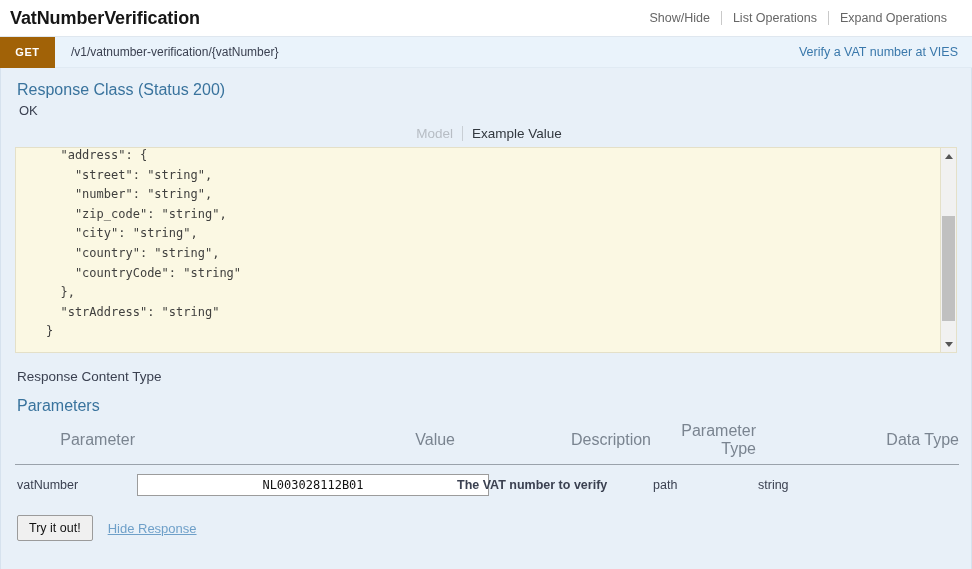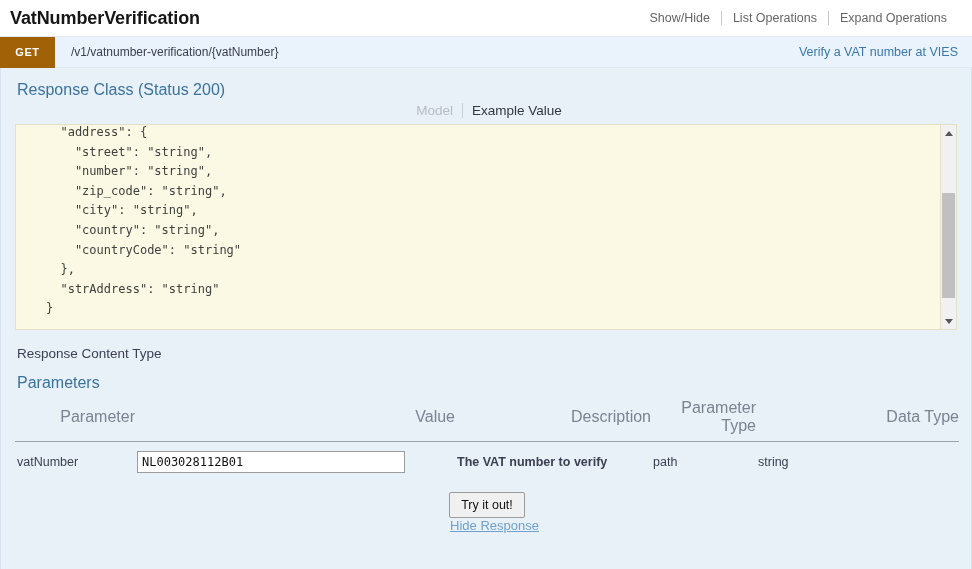--- a/index.html
+++ b/index.html
@@ -244,43 +244,43 @@
   .col-value { width: 320px; }
   .col-desc  { width: 196px; }
   .col-ptype { width: 105px; }
   .col-dtype { width: 203px; }
 
   .param-name {
     font-size: 12px;
     color: #3b4151;
   }
   .param-input {
-    width: 268px;
+    width: 352px;
     box-sizing: border-box;
     font-family: "DejaVu Sans Mono", monospace;
     font-size: 12px;
     padding: 3px 4px;
     border: 1px solid #9c9c9c;
     background: #ffffff;
     color: #111;
     border-radius: 0;
+    text-align: center;
   }
   .param-desc {
     font-weight: bold;
     color: #3b4151;
     font-size: 12.5px;
   }
 
   
   .actions {
     display: flex;
     align-items: center;
     margin-top: 10px;
     margin-left: 2px;
-    flex-direction: column;
   }
   .try-btn {
     font-family: "Liberation Sans", sans-serif;
     font-size: 12.5px;
     padding: 5px 11px;
     background: #f0f0f0;
     border: 1px solid #9b9b9b;
     color: #111;
     border-radius: 2px;
     cursor: pointer;
@@ -311,20 +311,21 @@
 
   <div class="op-bar">
     <div class="http-method">GET</div>
     <div class="op-path">/v1/vatnumber-verification/{vatNumber}</div>
     <div class="op-external">Verify a VAT number at VIES</div>
   </div>
 
   <div class="op-body">
 
     <div class="section-title">Response Class (Status 200)</div>
+    <div class="response-ok">OK</div>
 
     <div class="model-tabs">
       <span class="tab">Model</span>
       <span class="tab-sep"></span>
       <span class="tab active">Example Value</span>
     </div>
 
     <div class="code-wrap">
       <pre class="code-inner">  "address": {
     "street": "string",

